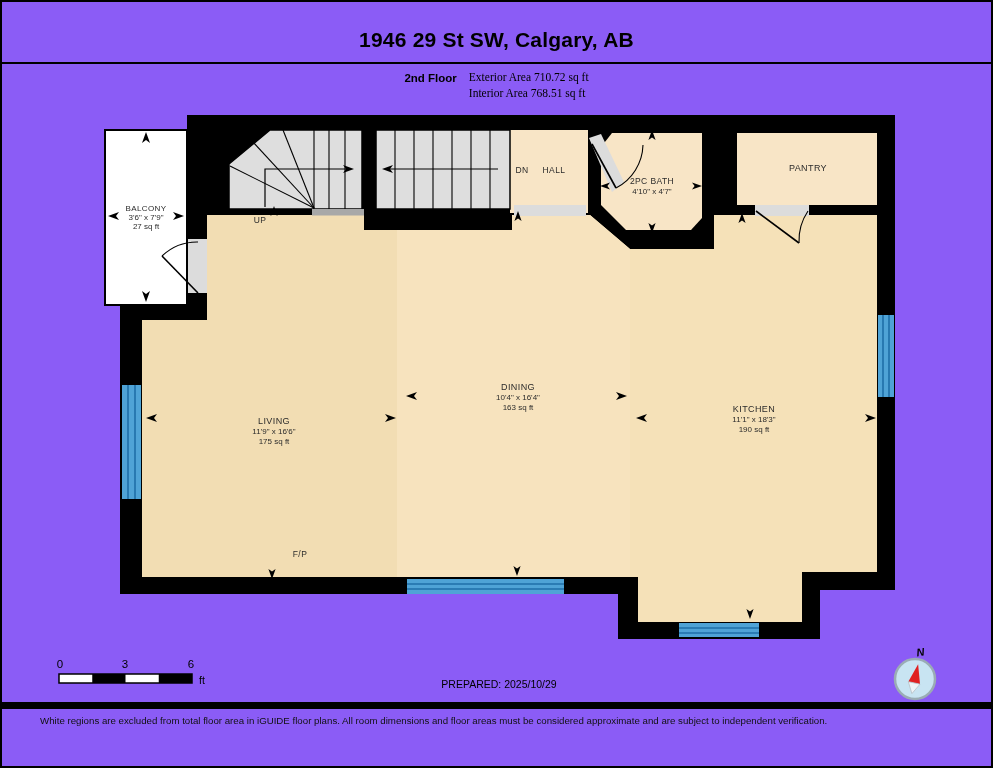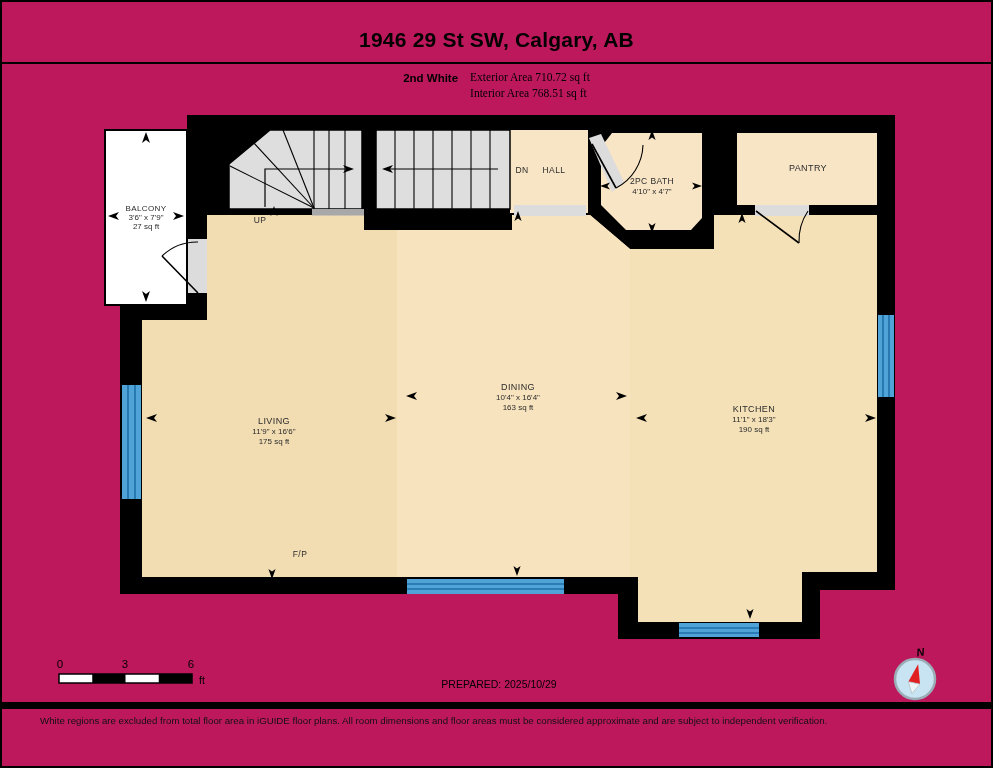--- a/index.html
+++ b/index.html
@@ -1,19 +1,19 @@
 <!DOCTYPE html>
 <html><head>
 <meta charset="utf-8">
 <style>
   html,body{margin:0;padding:0;background:#888;}
   .page{
     position:relative;
     width:993px;height:768px;
-    background:#be185d;
+    background:#8b5cf6;
     box-sizing:border-box;
     border:2px solid #000;
     font-family:"Liberation Sans", sans-serif;
     overflow:hidden;
   }
   .hdr-title{
     position:absolute;top:26px;left:0;width:100%;
     text-align:center;font-size:21px;font-weight:bold;color:#000;
     letter-spacing:.2px;
   }
@@ -38,21 +38,21 @@
   .northn{font-size:11px;font-weight:bold;font-style:italic;fill:#000;}
 </style>
 </head>
 <body>
 
 <div class="page">
 
   <div class="hdr-title">1946 29 St SW, Calgary, AB</div>
   <div class="hdr-rule"></div>
   <div class="hdr-sub">
-    <span class="flabel">2nd White</span>
+    <span class="flabel">2nd Floor</span>
     <span class="areas">
       <span>Exterior Area 710.72 sq ft</span>
       <span>Interior Area 768.51 sq ft</span>
     </span>
   </div>
 
   <svg width="993" height="768" viewBox="0 0 993 768" style="position:absolute;left:0;top:0;">
 
     <path fill="#000000" d="M185,113 H893 V588 H818 V637 H616 V592 H118 V303 H185 Z"></path>
 

